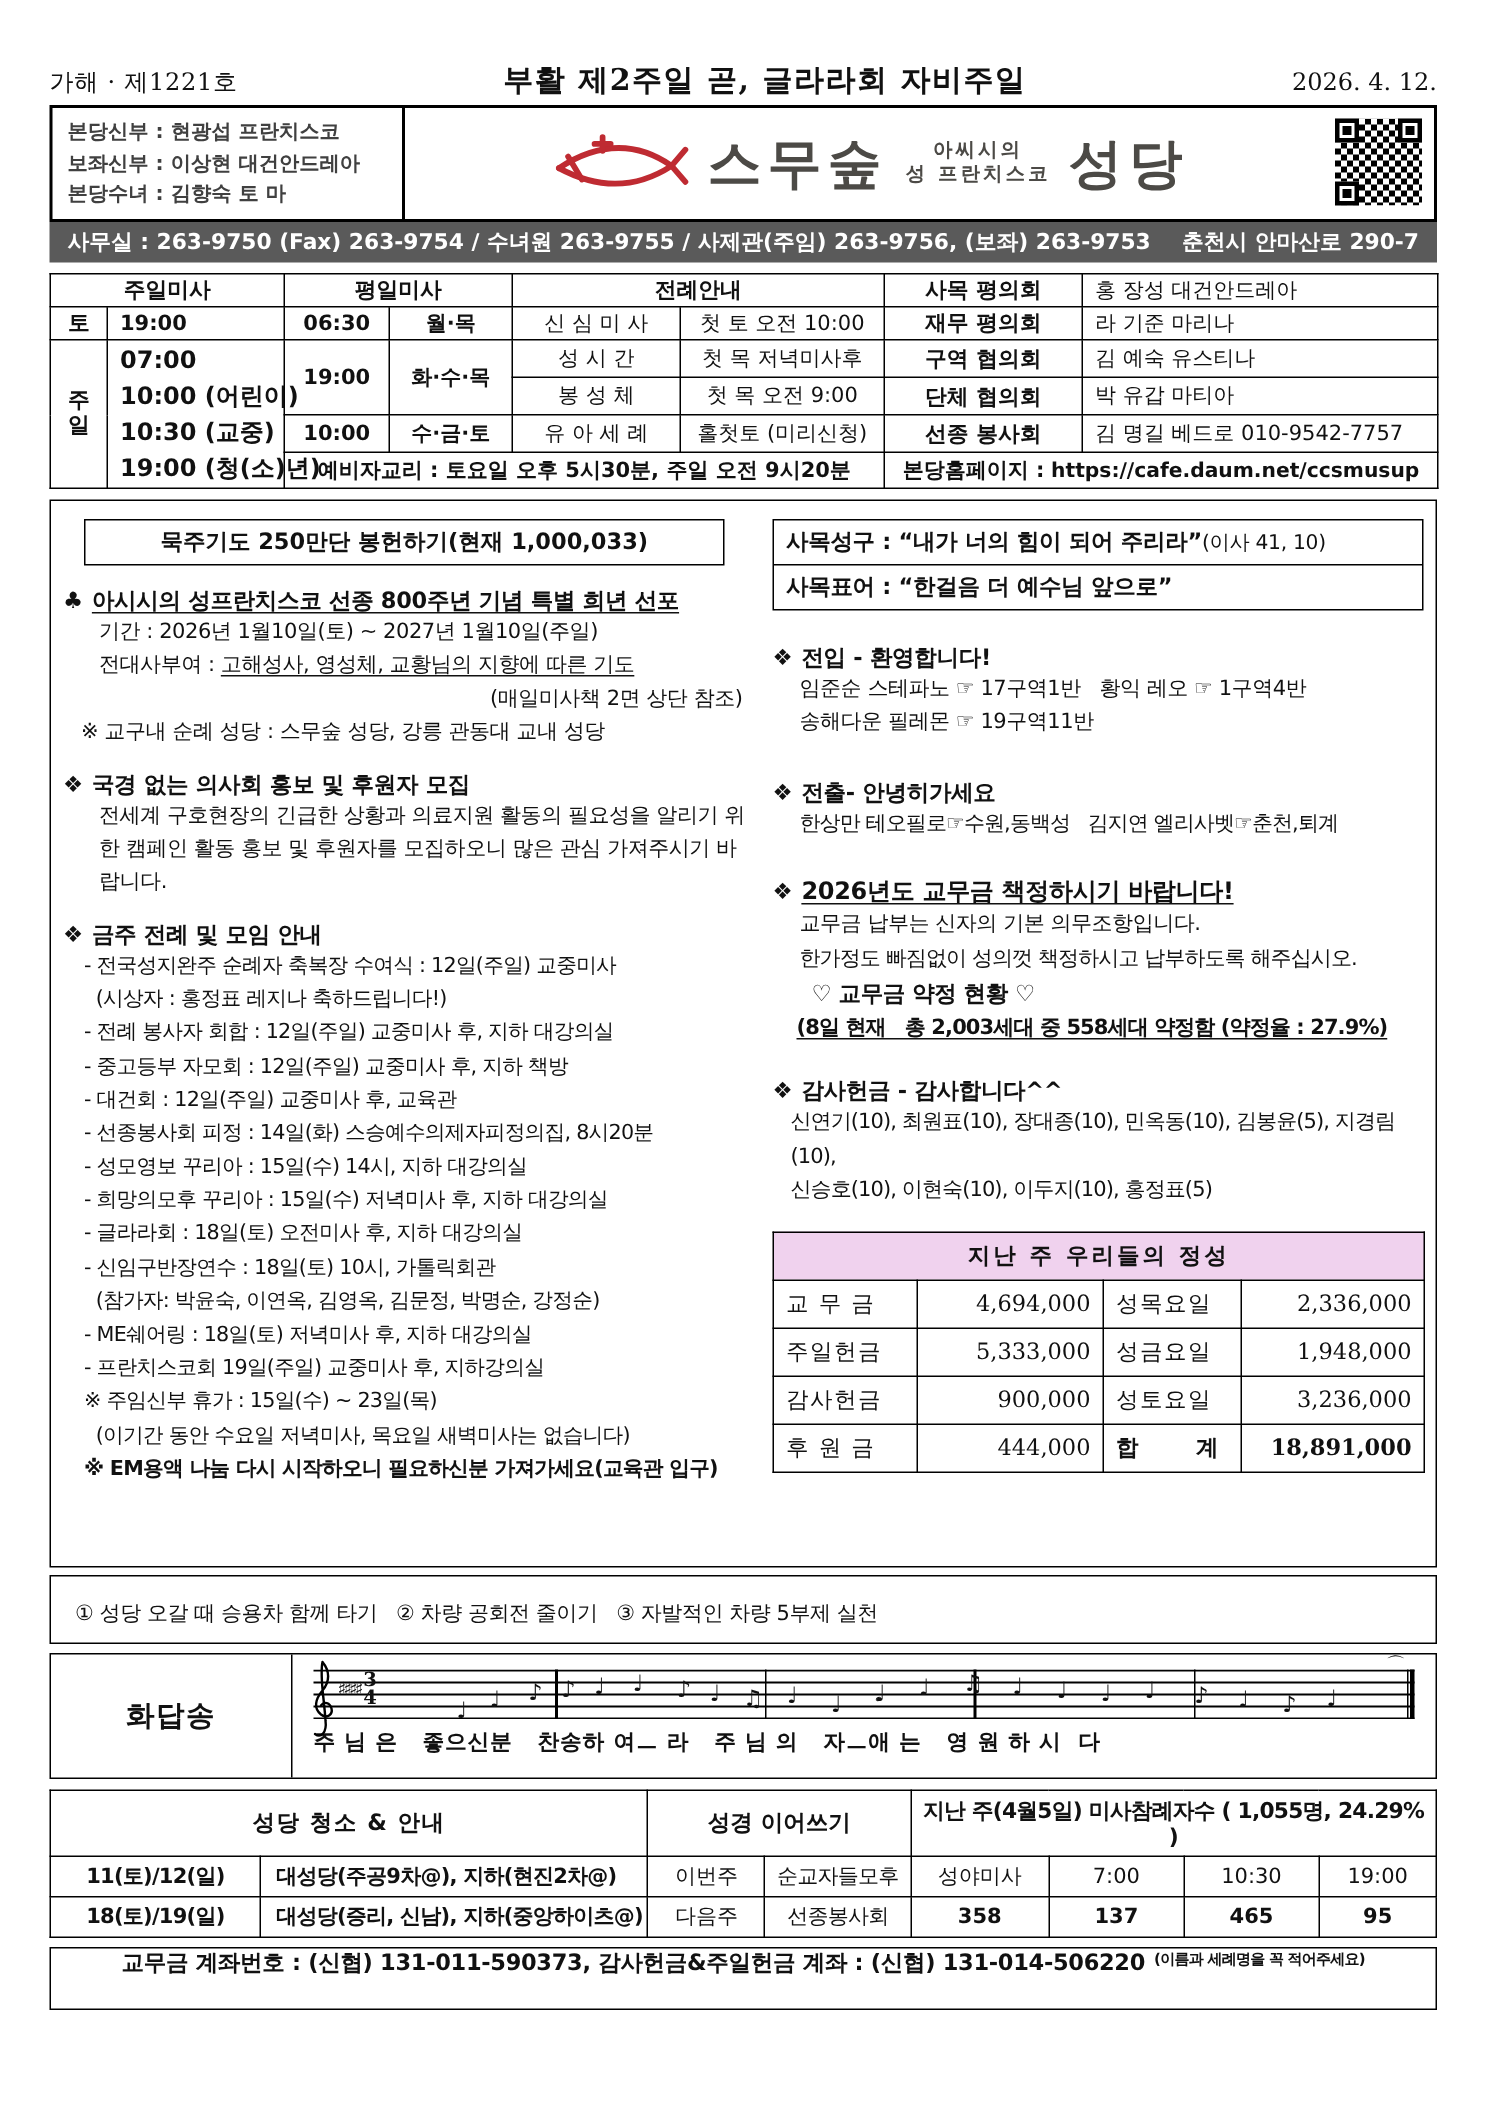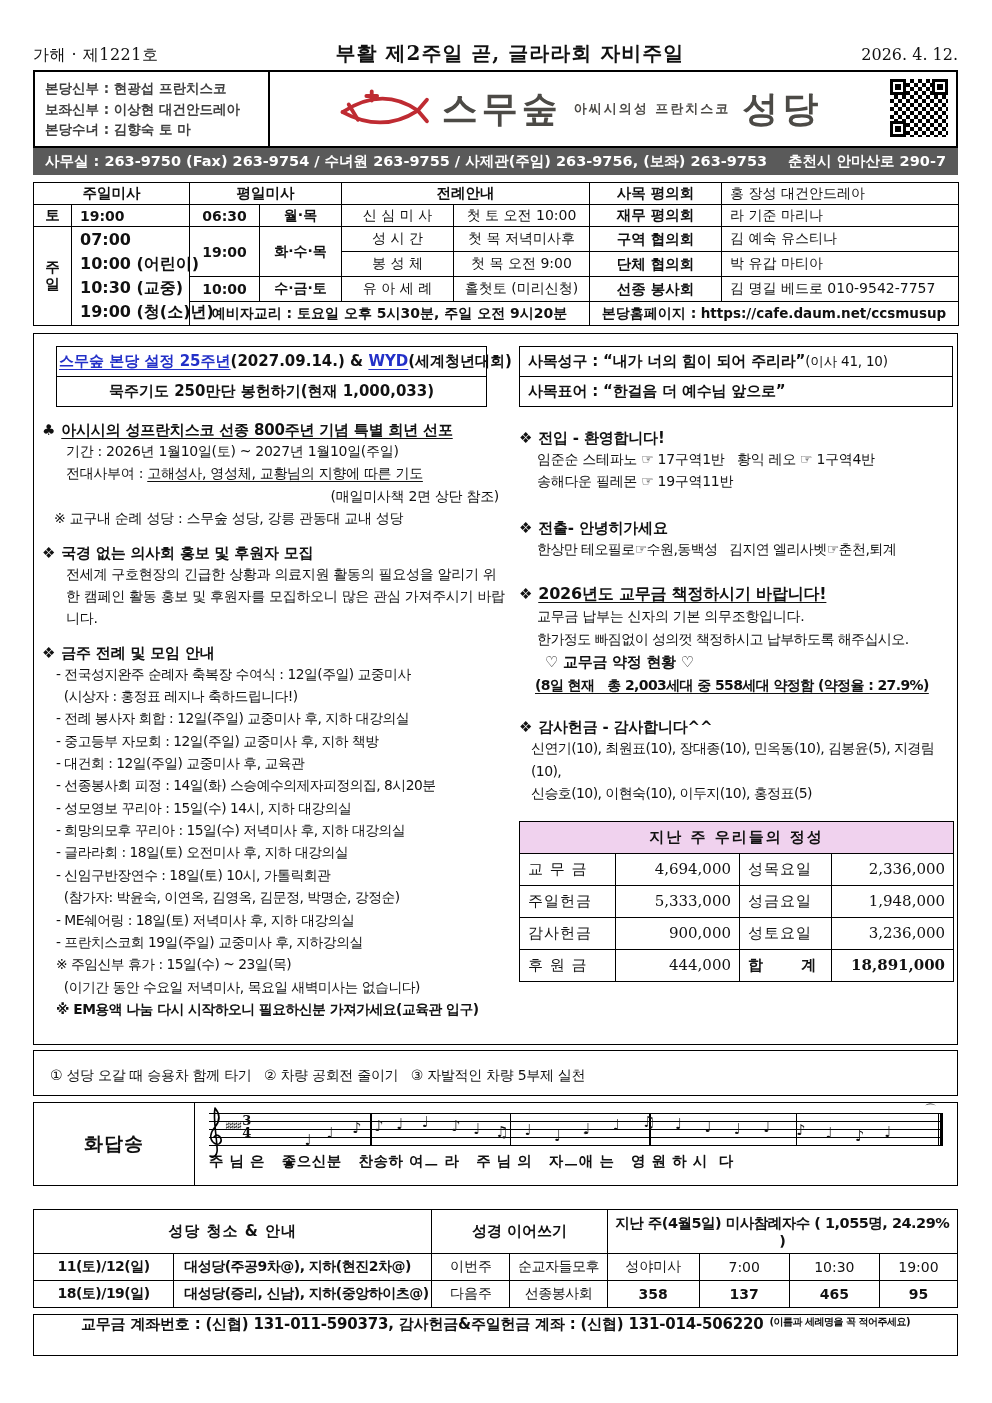--- a/index.html
+++ b/index.html
@@ -12,21 +12,21 @@
              font-family:"DejaVu Serif","Liberation Serif",serif;height:30px;}
   .mast-issue{font-size:16px;letter-spacing:.5px;}
   .mast-title{font-size:20px;font-weight:bold;letter-spacing:1px;}
   .mast-date{font-size:16px;}
 
   .head-box{border:2.5px solid #000;height:74px;display:flex;align-items:stretch;}
   .clergy{width:213px;border-right:2px solid #000;padding:5px 10px;display:flex;flex-direction:column;justify-content:center;}
   .clergy-row{font-size:13.5px;font-weight:bold;color:#404040;line-height:1.55;white-space:nowrap;}
   .logo-area{flex:1;display:flex;align-items:center;justify-content:center;gap:12px;}
   .logo-big{font-size:36px;font-weight:bold;color:#4c4a46;letter-spacing:4px;}
-  .logo-small{display:flex;flex-direction:row;align-items:center;line-height:1.25;}
+  .logo-small{display:flex;flex-direction:column;align-items:center;line-height:1.25;}
   .logo-small span{font-size:13px;font-weight:bold;color:#4c4a46;letter-spacing:2px;}
   .qr{width:58px;height:58px;margin:7px 8px 0 0;position:relative;
       background:
         conic-gradient(#000 25%,transparent 0 50%,#000 0 75%,transparent 0) 0 0/8px 8px;
       outline:1px solid #fff;}
   .qr .f{position:absolute;width:16px;height:16px;border:3px solid #000;background:#fff;box-sizing:border-box;}
   .qr .f::after{content:"";position:absolute;left:2px;top:2px;width:6px;height:6px;background:#000;}
   .qr .f1{left:0;top:0;} .qr .f2{right:0;top:0;} .qr .f3{left:0;bottom:0;}
 
   .gray-bar{margin-top:0;background:#5a5a5a;color:#fff;font-weight:bold;font-size:14.5px;
@@ -85,21 +85,21 @@
   .staff .bar{position:absolute;top:0;width:1.2px;height:33px;background:#000;}
   .staff .endbar{position:absolute;right:0;top:0;width:5px;height:33px;border-left:1.5px solid #000;border-right:3px solid #000;box-sizing:border-box;}
   .note{position:absolute;font-size:15px;line-height:1;}
   .clefsig{position:absolute;left:-4px;top:-8px;display:flex;align-items:center;}
   .clefsig svg{display:block;}
   .sharps{font-size:12px;letter-spacing:-2px;margin-top:-14px;}
   .tsig{display:flex;flex-direction:column;font-family:"DejaVu Serif",serif;font-weight:bold;font-size:13px;line-height:.95;margin:-12px 0 0 2px;}
   .fermata{position:absolute;right:6px;top:-12px;font-size:13px;}
   .lyrics{margin-top:6px;font-size:14.5px;font-weight:bold;letter-spacing:.5px;white-space:pre;}
 
-  table.bottom{border-collapse:collapse;table-layout:fixed;width:925px;margin-top:23px;}
+  table.bottom{border-collapse:collapse;table-layout:fixed;width:925px;margin-top:7px;}
   table.bottom td,table.bottom th{border:1.7px solid #000;font-size:14px;padding:4px 4px;text-align:center;vertical-align:middle;}
   table.bottom th{font-size:15px;font-weight:bold;letter-spacing:1px;}
   .bt-clean{text-align:left !important;padding-left:10px !important;font-weight:bold;letter-spacing:-.5px;white-space:nowrap;}
   .bt-date{font-weight:bold;letter-spacing:-.5px;}
   .bt-num{font-weight:bold;font-size:16px;}
 
   .account-box{border:1.6px solid #000;margin-top:6px;height:40px;display:flex;align-items:flex-start;justify-content:center;gap:6px;white-space:nowrap;}
   .account-main{font-size:15px;font-weight:bold;letter-spacing:-.2px;}
   .account-note{font-size:10px;font-weight:bold;letter-spacing:-.5px;}
 
@@ -218,23 +218,20 @@
         <span class="url">https://cafe.daum.net/ccsmusup</span>
       </td>
     </tr>
   </tbody>
       </table>
 
   <div class="two-col">
 
     <div class="col-l">
       <div class="anniv-box">
-        <div class="anniv-top">
-          <span class="blue-u">스무숲 본당 설정 25주년</span><span>(2027.09.14.)</span><span> &amp; </span><span class="blue-u">WYD</span><span>(세계청년대회)</span>
-        </div>
         <div class="anniv-bottom">묵주기도 250만단 봉헌하기(현재 1,000,033)</div>
       </div>
 
       <div class="sec">
         <div class="sec-title">
           <span class="bullet">♣</span><span class="u">아시시의 성프란치스코 선종 800주년 기념 특별 희년 선포</span>
         </div>
         <div class="body-line">기간 : 2026년 1월10일(토) ~ 2027년 1월10일(주일)</div>
         <div class="body-line"><span>전대사부여 : </span><span class="u">고해성사, 영성체, 교황님의 지향에 따른 기도</span></div>
         <div class="body-line" style="text-align:right;margin-right:6px;">(매일미사책 2면 상단 참조)</div>

